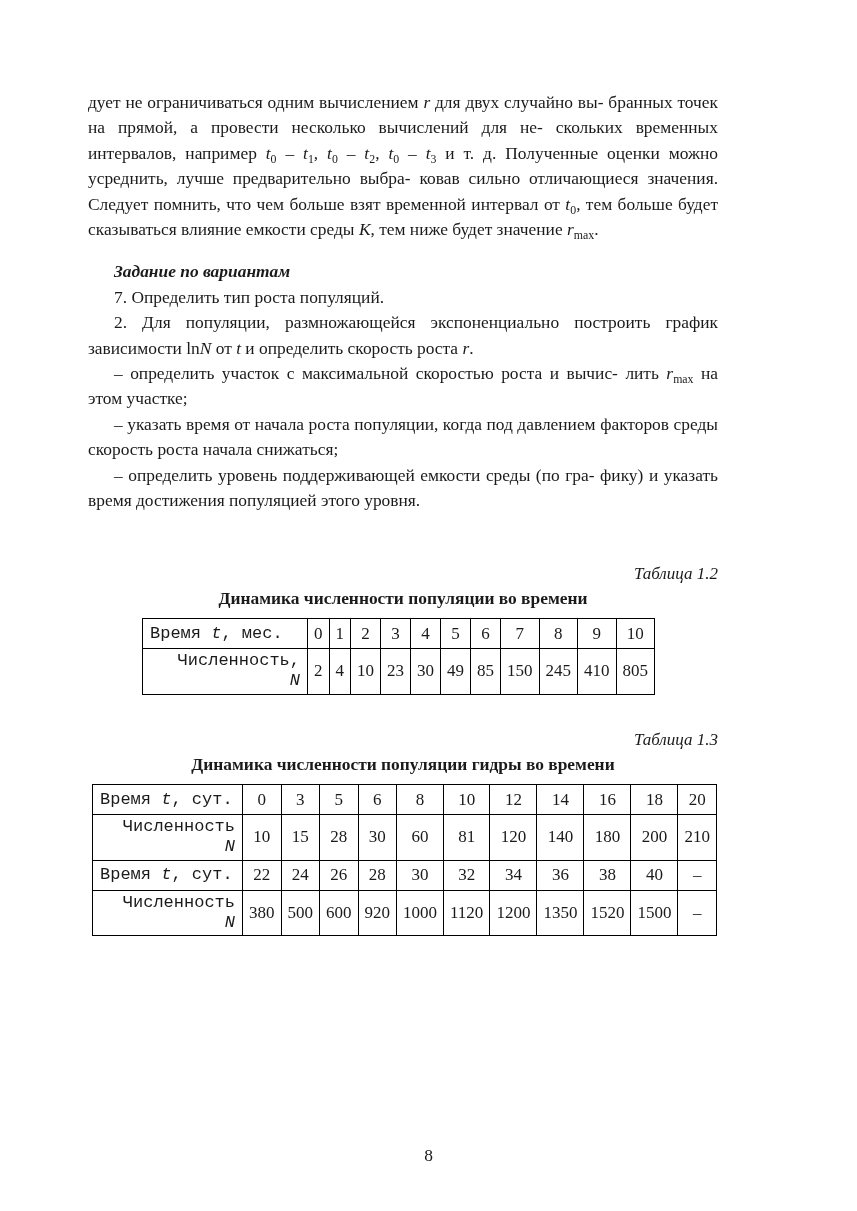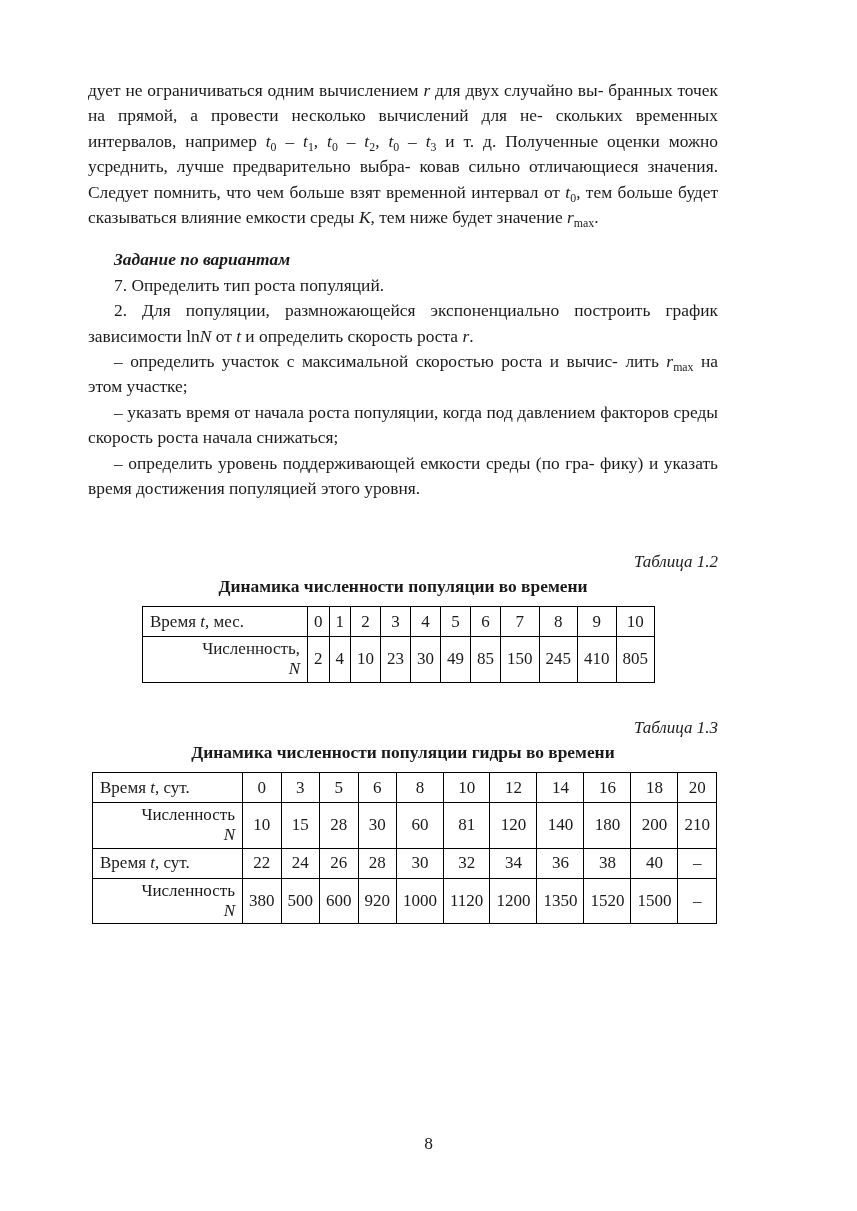--- a/index.html
+++ b/index.html
@@ -10,21 +10,21 @@
   body {
     width: 857px;
     height: 1211px;
     font-family: "Liberation Serif", "DejaVu Serif", serif;
     color: #1a1a1a;
     position: relative;
     overflow: hidden;
   }
   .page {
     position: absolute;
-    left: 0; top: 0;
+    left: 0; top: 12px;
     width: 857px;
     height: 1083px;
     padding: 0;
   }
   .content {
     position: absolute;
     left: 88px;
     top: 78px;
     width: 630px;
   }
@@ -86,20 +86,21 @@
     padding: 2px 6px;
     text-align: center;
     vertical-align: middle;
     line-height: 1.25;
   }
   table td.label {
     text-align: left;
     padding-left: 7px;
     padding-right: 7px;
     white-space: nowrap;
+    font-family: Liberation Mono, monospace;
   }
   table td.label-c {
     text-align: right;
   }
 
   .t12 {
     margin-top: 6px;
     margin-left: 54px;
   }
   .t12 td { height: 25px; }

